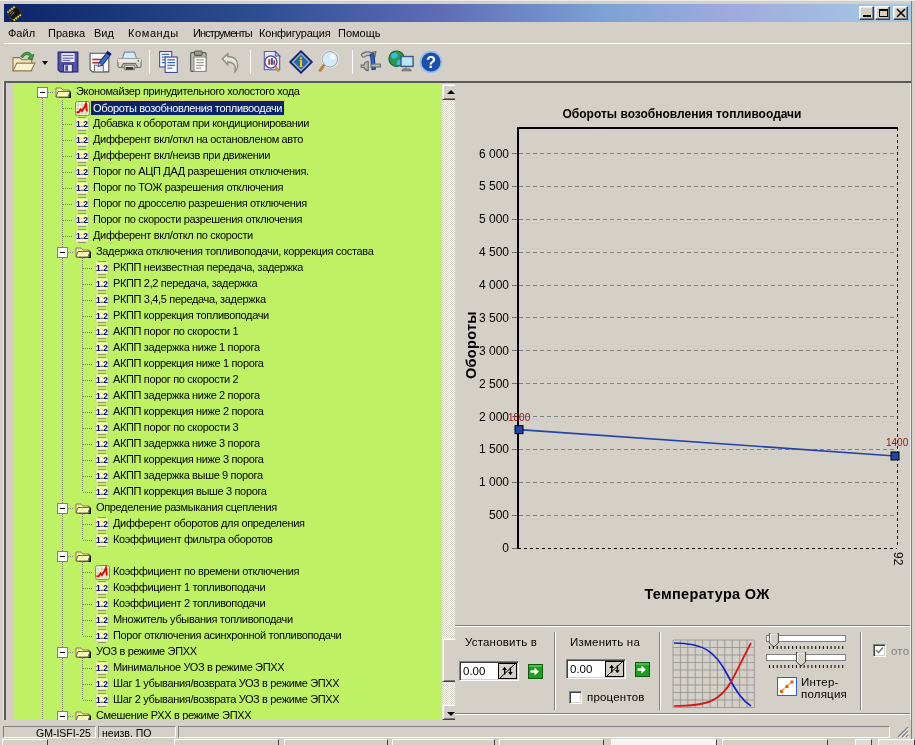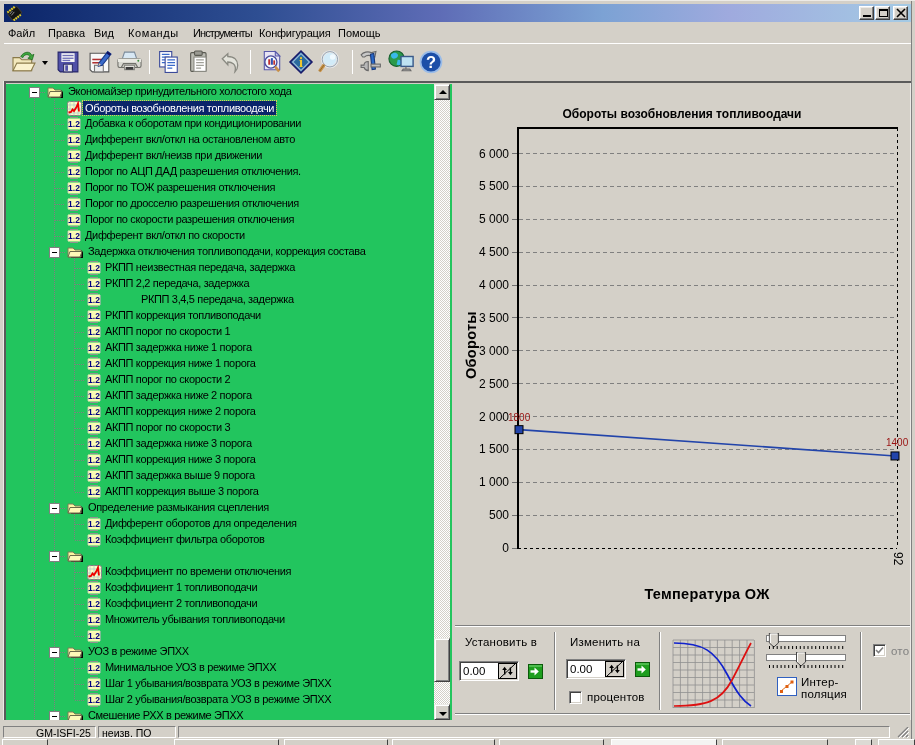--- a/index.html
+++ b/index.html
@@ -5,21 +5,21 @@
 html,body { width:915px; height:745px; overflow:hidden; background:#D4D0C8;
   font-family:"Liberation Sans",sans-serif; font-size:11.5px; color:#000; }
 .abs { position:absolute; }
 #titlebar { position:absolute; left:4px; top:4px; width:907px; height:18px;
   background:linear-gradient(to right,#0B2569,#2E4E92 28%,#5E6CB6 48%,#7CA2D4 66%,#9FAADE 80%,#A4CAE4 100%);
   display:flex; align-items:center; }
 #titletext { color:#fff; font-weight:bold; font-size:12px; letter-spacing:-0.3px; margin-left:3px; }
 .wbtn { position:absolute; top:6px; width:15px; height:14px; background:#D4D0C8;
   border:1px solid; border-color:#fff #404040 #404040 #fff; box-shadow:inset -1px -1px 0 #808080, inset 1px 1px 0 #ECEAE6; }
 .mitem { position:absolute; top:27px; font-size:11px; letter-spacing:-0.2px; }
-#tree { position:absolute; left:6px; top:84px; width:446px; height:636px; background:#22c55e; overflow:hidden; }
+#tree { position:absolute; left:14px; top:84px; width:446px; height:636px; background:#bef264; overflow:hidden; }
 .treelines { position:absolute; left:0; top:0; }
 .tlbl { position:absolute; white-space:pre; font-size:11px; letter-spacing:-0.35px; }
 .tsel { position:absolute; white-space:pre; font-size:11px; letter-spacing:-0.35px;
   background:#0A246A; color:#fff; padding:1px 2px; outline:1px dotted #E0C060; }
 #vsb { position:absolute; left:428px; top:0px; width:16px; height:636px;
   background-image:conic-gradient(#fff 25%, #D4D0C8 0 50%, #fff 0 75%, #D4D0C8 0); background-size:2px 2px; }
 .sbtn { position:absolute; left:0; width:16px; height:16px; background:#D4D0C8;
   border:1px solid; border-color:#ECEAE6 #404040 #404040 #ECEAE6; box-shadow:inset 1px 1px 0 #fff, inset -1px -1px 0 #808080; }
 .arrow { position:absolute; left:4px; width:0; height:0; border:4px solid transparent; }
 .clbl { position:absolute; font-size:11.5px; letter-spacing:0.2px; }
@@ -326,21 +326,21 @@
       </svg></div>
     <div class="tlbl" style="left:99px;top:193px;">РКПП 2,2 передача, задержка</div>
     <div style="position:absolute;left:81px;top:209px;"><svg width="14" height="14" viewBox="0 0 14 14">
         <rect x="1" y="1.5" width="12" height="11" fill="#FAFAB4"></rect>
         <rect x="3" y="0" width="8" height="1" fill="#909090"></rect>
         <rect x="3" y="13" width="8" height="1" fill="#909090"></rect>
         <rect x="0.5" y="2" width="0.8" height="10" fill="#B8B8B8"></rect>
         <rect x="12.8" y="2" width="0.8" height="10" fill="#B8B8B8"></rect>
         <text x="7" y="10" font-size="8.5" font-weight="bold" fill="#000080" text-anchor="middle" font-family="Liberation Sans,sans-serif">1.2</text>
       </svg></div>
-    <div class="tlbl" style="left:99px;top:209px;margin-left:36px;">РКПП 3,4,5 передача, задержка</div>
+    <div class="tlbl" style="left:99px;top:209px;">РКПП 3,4,5 передача, задержка</div>
     <div style="position:absolute;left:81px;top:225px;"><svg width="14" height="14" viewBox="0 0 14 14">
         <rect x="1" y="1.5" width="12" height="11" fill="#FAFAB4"></rect>
         <rect x="3" y="0" width="8" height="1" fill="#909090"></rect>
         <rect x="3" y="13" width="8" height="1" fill="#909090"></rect>
         <rect x="0.5" y="2" width="0.8" height="10" fill="#B8B8B8"></rect>
         <rect x="12.8" y="2" width="0.8" height="10" fill="#B8B8B8"></rect>
         <text x="7" y="10" font-size="8.5" font-weight="bold" fill="#000080" text-anchor="middle" font-family="Liberation Sans,sans-serif">1.2</text>
       </svg></div>
     <div class="tlbl" style="left:99px;top:225px;">РКПП коррекция топливоподачи</div>
     <div style="position:absolute;left:81px;top:241px;"><svg width="14" height="14" viewBox="0 0 14 14">
@@ -511,20 +511,21 @@
       </svg></div>
     <div class="tlbl" style="left:99px;top:529px;">Множитель убывания топливоподачи</div>
     <div style="position:absolute;left:81px;top:545px;"><svg width="14" height="14" viewBox="0 0 14 14">
         <rect x="1" y="1.5" width="12" height="11" fill="#FAFAB4"></rect>
         <rect x="3" y="0" width="8" height="1" fill="#909090"></rect>
         <rect x="3" y="13" width="8" height="1" fill="#909090"></rect>
         <rect x="0.5" y="2" width="0.8" height="10" fill="#B8B8B8"></rect>
         <rect x="12.8" y="2" width="0.8" height="10" fill="#B8B8B8"></rect>
         <text x="7" y="10" font-size="8.5" font-weight="bold" fill="#000080" text-anchor="middle" font-family="Liberation Sans,sans-serif">1.2</text>
       </svg></div>
+    <div class="tlbl" style="left:99px;top:545px;">Порог отключения асинхронной топливоподачи</div>
     <div style="position:absolute;left:43px;top:563px;width:11px;height:11px;background:#fff;border:1px solid #808080;">
       <div style="position:absolute;left:2px;top:4px;width:5px;height:1px;background:#000;"></div>
     </div>
     <div style="position:absolute;left:61px;top:561px;"><svg width="17" height="14" viewBox="0 0 17 14">
         <path d="M14 5 L16 7 L16 13 L4 13 L4 12 L14 12 Z" fill="#000"></path>
         <path d="M1 3 L6 3 L8 5 L14 5 L14 12 L1 12 Z" fill="#FCF6A0" stroke="#7A7A5A" stroke-width="1"></path>
         <path d="M1 12 L3 6.5 L15 6.5 L13 12 Z" fill="#FDF9B8" stroke="#6A6A4A" stroke-width="1"></path>
       </svg></div>
     <div class="tlbl" style="left:82px;top:561px;">УОЗ в режиме ЭПХХ</div>
     <div style="position:absolute;left:81px;top:577px;"><svg width="14" height="14" viewBox="0 0 14 14">

